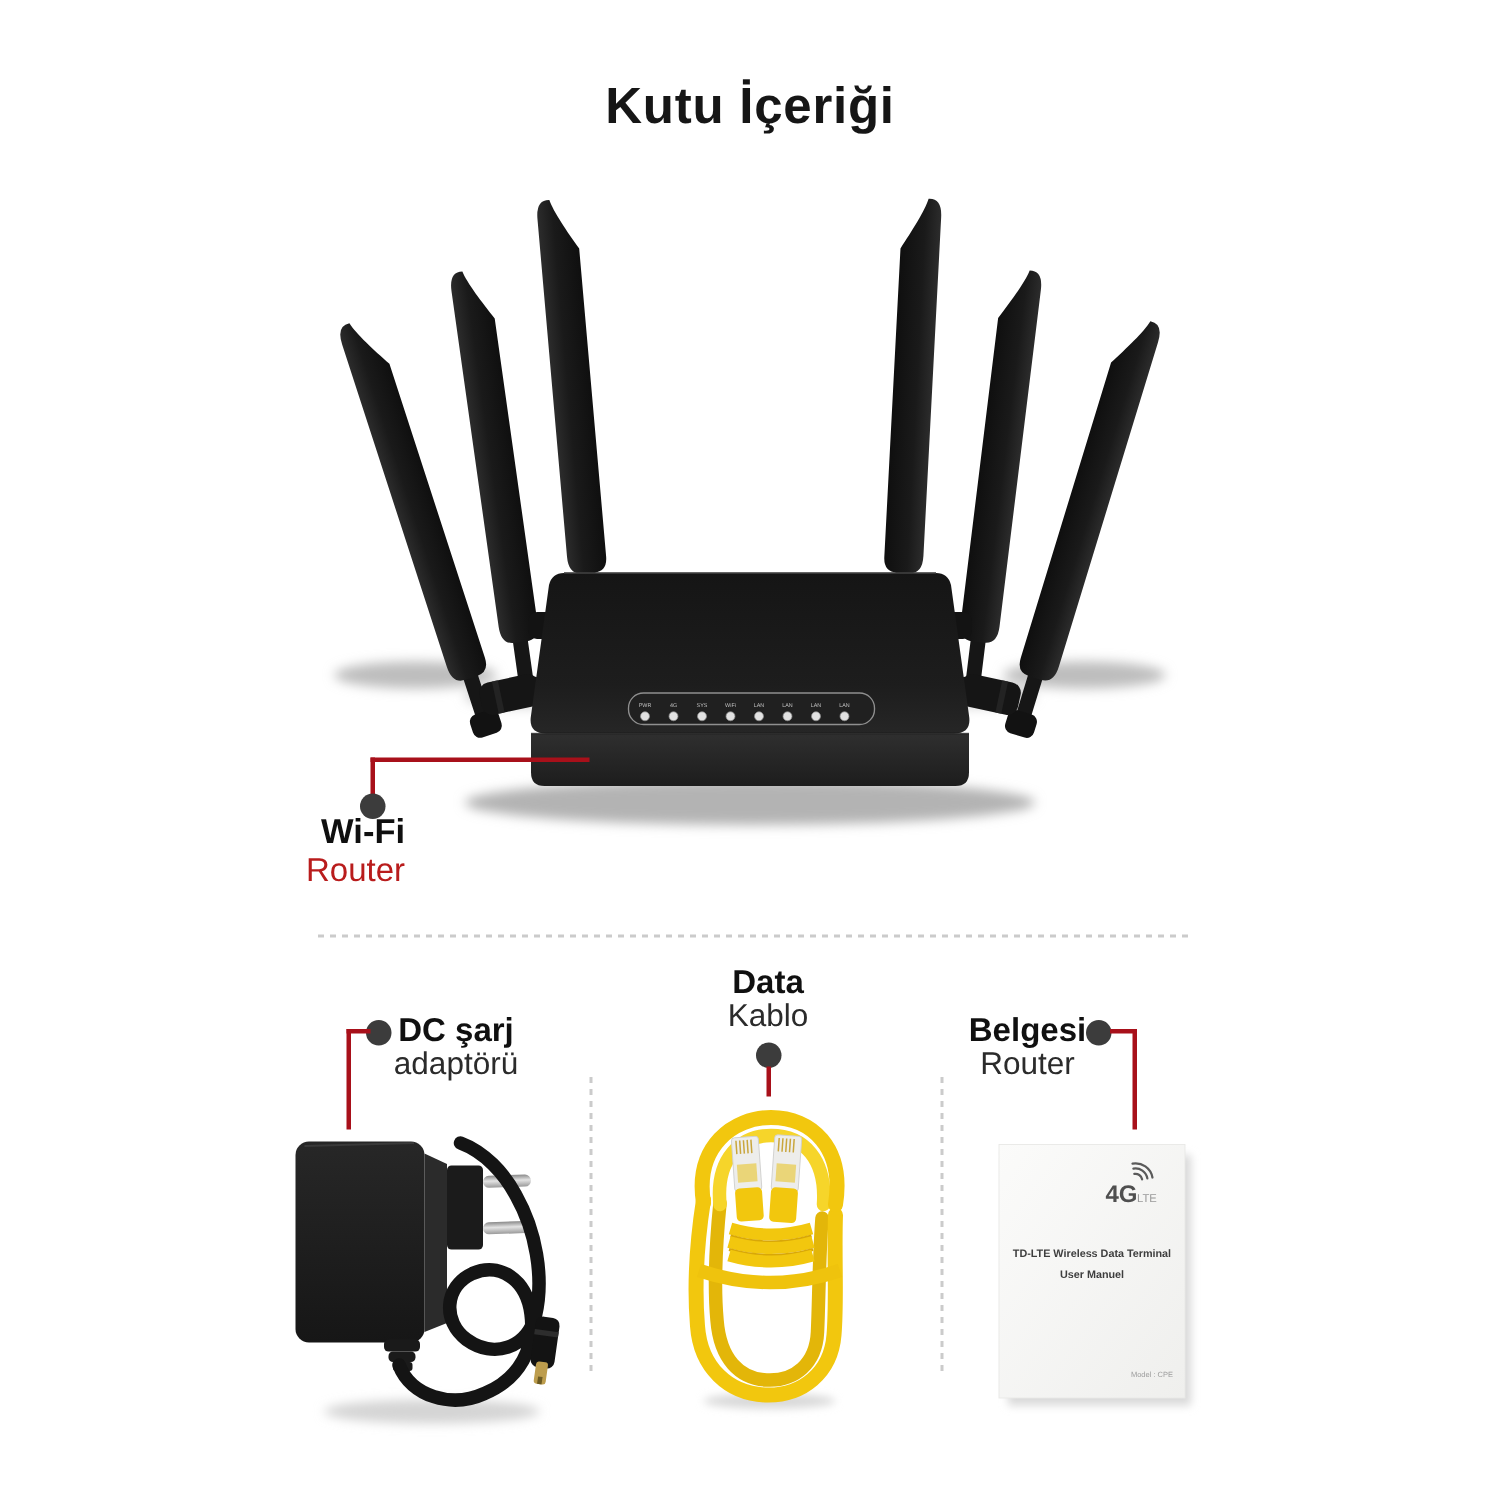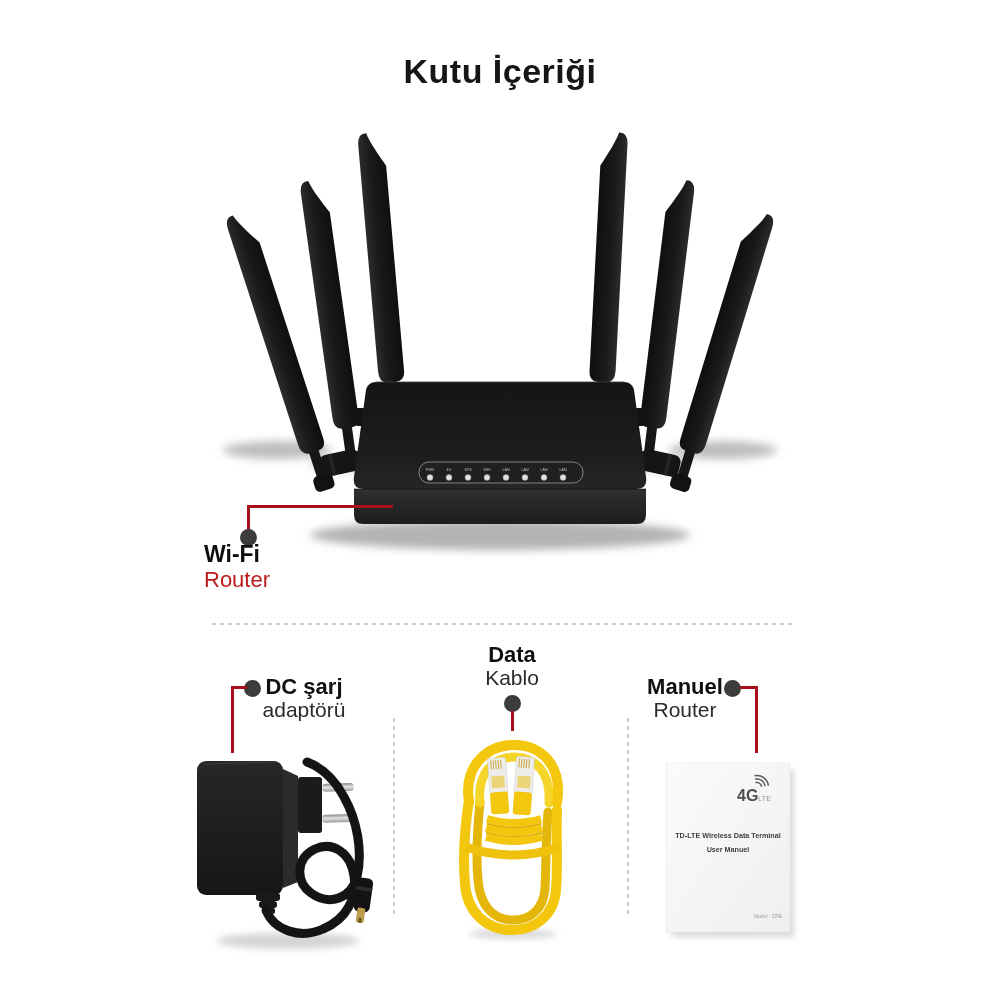--- a/index.html
+++ b/index.html
@@ -2,21 +2,21 @@
 <html><head>
 <meta charset="utf-8">
 <style>
   html,body{margin:0;padding:0;background:#ffffff;}
   .page{position:relative;width:1000px;height:1000px;background:#ffffff;overflow:hidden;
         font-family:"Liberation Sans", sans-serif;}
   .title{position:absolute;top:52px;left:0;right:0;text-align:center;
          font-size:34px;font-weight:600;letter-spacing:.5px;color:#161616;}
   .redline{position:absolute;background:#A8101A;}
   .cdot{position:absolute;width:17px;height:17px;border-radius:50%;background:#3C3C3C;}
-  .wifi-label{position:absolute;left:204px;top:541px;line-height:26px;}
+  .wifi-label{position:absolute;left:204px;top:541px;line-height:26px;text-align:right;}
   .wifi-label .b{display:block;font-size:23px;font-weight:700;color:#0F0F0F;}
   .wifi-label .r{display:block;font-size:22px;font-weight:400;color:#b91c1c;}
   .col-label{position:absolute;width:124px;text-align:center;line-height:23px;}
   .col-label .b{display:block;font-size:22px;font-weight:700;color:#101010;}
   .col-label .r{display:block;font-size:21px;font-weight:400;color:#2B2B2B;}
   .hdash{position:absolute;height:2px;
          background:repeating-linear-gradient(90deg,#CBCBCB 0 4px,transparent 4px 8px);}
   .vdash{position:absolute;width:2px;
          background:repeating-linear-gradient(180deg,#CBCBCB 0 4px,transparent 4px 8px);}
   svg{position:absolute;overflow:visible;}
@@ -133,21 +133,21 @@
 
   <div class="col-label" style="left:242px;top:675px">
     <span class="b">DC şarj</span>
     <span class="r">adaptörü</span>
   </div>
   <div class="col-label" style="left:450px;top:643px">
     <span class="b">Data</span>
     <span class="r">Kablo</span>
   </div>
   <div class="col-label" style="left:623px;top:675px">
-    <span class="b">Manuel</span>
+    <span class="b">Belgesi</span>
     <span class="r">Router</span>
   </div>
 
   <div class="cdot" style="left:244px;top:680px"></div>
   <div class="redline" style="left:231px;top:686px;width:16px;height:3px"></div>
   <div class="redline" style="left:231px;top:686px;width:3px;height:67px"></div>
 
   <div class="cdot" style="left:504px;top:695px"></div>
   <div class="redline" style="left:511px;top:711px;width:3px;height:20px"></div>
 

